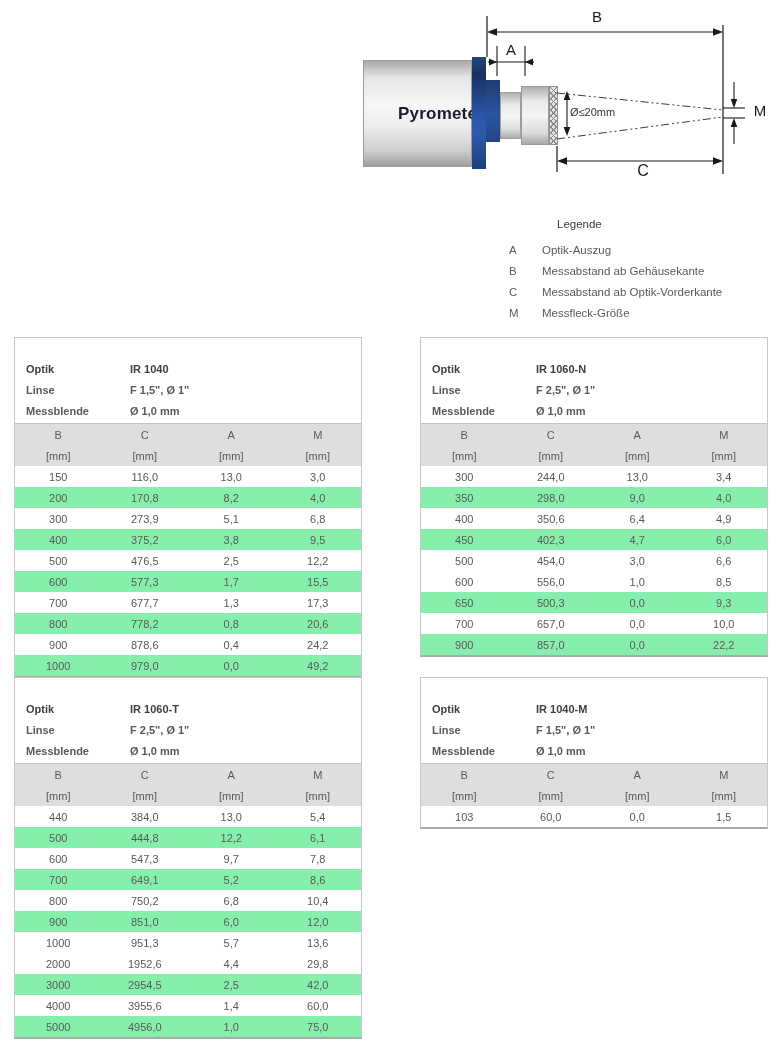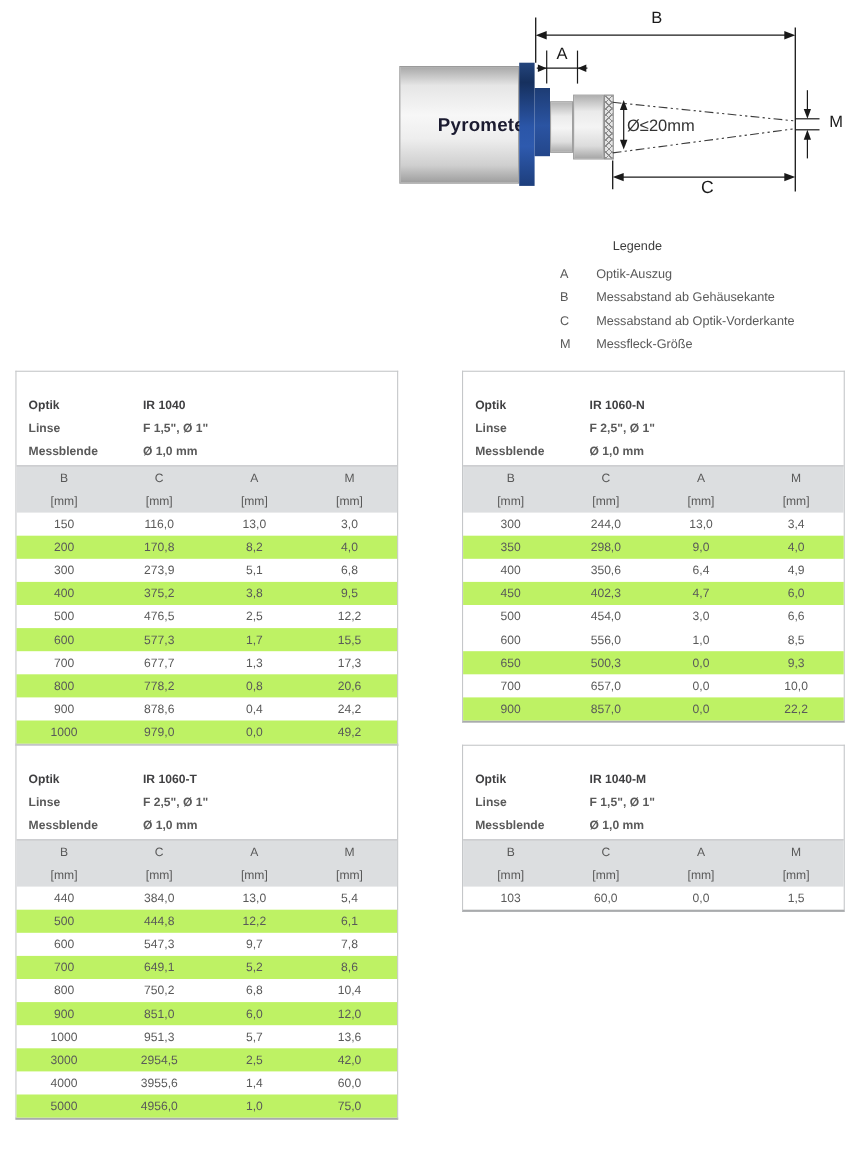--- a/index.html
+++ b/index.html
@@ -23,39 +23,39 @@
     background:linear-gradient(180deg,#b0b0b0 0%,#eaeaea 25%,#f4f4f4 50%,#dcdcdc 80%,#a7a7a7 100%);}
   .knurl{left:189px;top:86px;width:9px;height:59px;border:1px solid #8f8f8f;background-color:#e4e4e4;
     background-image:repeating-linear-gradient(45deg,#8d8d8d 0,#8d8d8d 1px,transparent 1px,transparent 4px),
                      repeating-linear-gradient(-45deg,#8d8d8d 0,#8d8d8d 1px,transparent 1px,transparent 4px);}
   .dims{position:absolute;left:0;top:0;}
   .dimlabel{position:absolute;color:#1a1a1a;font-size:15px;text-align:center;}
   .lbl-b{left:228px;top:8px;width:18px;}
   .lbl-a{left:139px;top:41px;width:24px;}
   .lbl-c{left:270px;top:162px;width:26px;font-size:16px;}
   .lbl-m{left:388px;top:102px;width:24px;}
-  .lbl-aperture{left:210px;top:106px;width:50px;font-size:15px;color:#333;text-align:left;}
+  .lbl-aperture{left:210px;top:106px;width:50px;font-size:11px;color:#333;text-align:left;}
 
   
   .legend{position:absolute;left:509px;top:218px;width:272px;}
   .legend-title{font-size:11.5px;color:#3c3c3c;margin-bottom:9px;margin-left:48px;}
   .legend-row{display:flex;align-items:center;height:21px;font-size:11.5px;color:#595959;}
   .legend-key{width:33px;flex:0 0 33px;}
 
   
   .tbl{position:absolute;width:348px;background:#fff;border:1px solid #c5c7c9;
        border-bottom:2px solid #a9abad;color:#595959;font-size:11px;box-sizing:border-box;}
   .t1{left:14px;top:337px;} .t2{left:420px;top:337px;}
   .t3{left:14px;top:677px;} .t4{left:420px;top:677px;}
   .info-row{display:flex;height:21px;align-items:center;padding-left:11px;font-weight:bold;}
   .info-label{width:104px;flex:0 0 104px;}
   .info-row.strong{color:#3f3f41;font-weight:bold;margin-top:20px;}
   .tbl-head{background:#dcdee0;border-top:1px solid #c2c4c6;margin-top:2px;}
   .hrow,.drow{display:grid;grid-template-columns:repeat(4,1fr);height:21px;align-items:center;text-align:center;}
-  .drow.alt{background:#bef264;}
+  .drow.alt{background:#86efac;}
 </style>
 </head>
 <body>
 
 <div class="page">
 
   <div class="diagram">
     <div class="dev pyro-body">
       <span class="pyro-label">Pyrometer</span>
     </div>
@@ -377,20 +377,26 @@
           <span class="cell">851,0</span>
           <span class="cell">6,0</span>
           <span class="cell">12,0</span>
         </div>
         <div class="drow">
           <span class="cell">1000</span>
           <span class="cell">951,3</span>
           <span class="cell">5,7</span>
           <span class="cell">13,6</span>
         </div>
+        <div class="drow">
+          <span class="cell">2000</span>
+          <span class="cell">1952,6</span>
+          <span class="cell">4,4</span>
+          <span class="cell">29,8</span>
+        </div>
         <div class="drow alt">
           <span class="cell">3000</span>
           <span class="cell">2954,5</span>
           <span class="cell">2,5</span>
           <span class="cell">42,0</span>
         </div>
         <div class="drow">
           <span class="cell">4000</span>
           <span class="cell">3955,6</span>
           <span class="cell">1,4</span>

